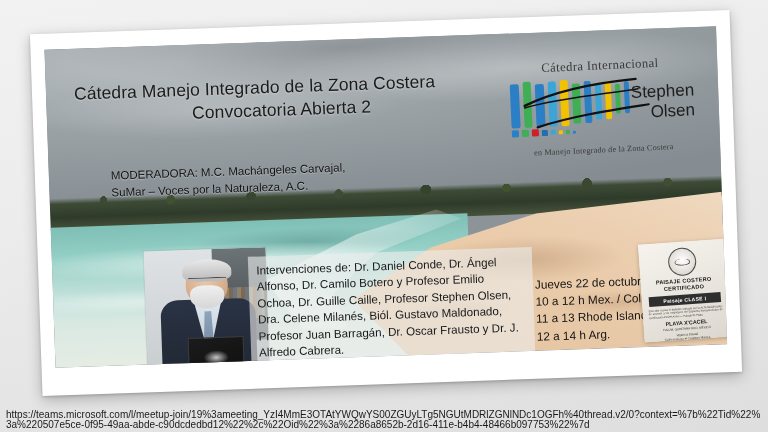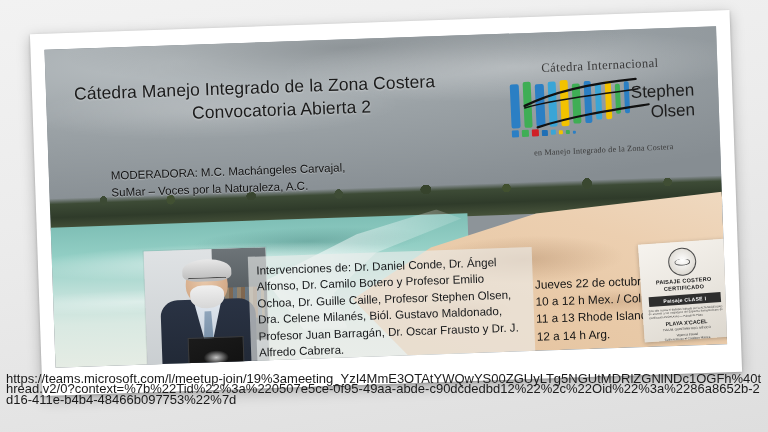--- a/index.html
+++ b/index.html
@@ -259,22 +259,22 @@
   }
   #cert-seal .seal-body{
     margin:2px 6px;font-size:2.6px;line-height:3.4px;color:#333;text-align:justify;
   }
   #cert-seal .seal-t2{font-size:5.4px;font-weight:bold;text-align:center;color:#222;line-height:7px;margin-top:2px;}
   #cert-seal .seal-t3{font-size:3px;text-align:center;color:#333;line-height:4px;}
   #cert-seal .seal-t4{font-size:3px;text-align:center;color:#333;line-height:4.2px;margin-top:2px;}
 
   
   #teams-url{
-    position:absolute;left:6px;top:374px;width:756px;
-    font-size:13px;line-height:10.4px;color:#1a1a1a;
+    position:absolute;left:6px;top:410px;width:756px;
+    font-size:10px;line-height:10.4px;color:#1a1a1a;
     word-break:break-all;
   }
 </style>
 </head>
 <body>
 
 <div id="page-bg"></div>
 
 <div id="flyer-card">
   <div id="flyer-inner">

